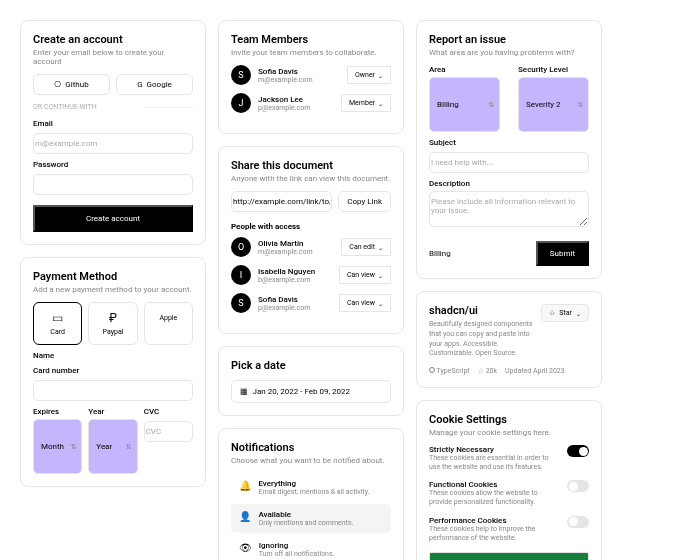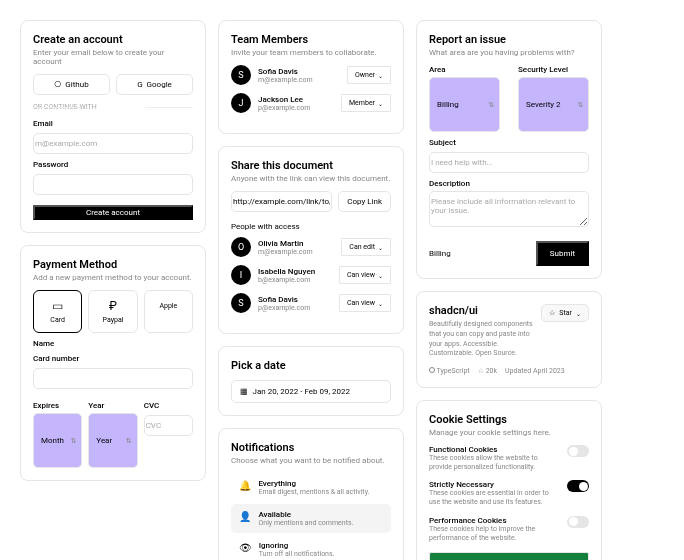--- a/index.html
+++ b/index.html
@@ -2,21 +2,21 @@
 <html><head>
 <meta charset="utf-8">
 <style>
 *{box-sizing:border-box;margin:0;padding:0;font-family:-apple-system,BlinkMacSystemFont,"Segoe UI",Roboto,sans-serif}
 body{background:#fff;padding:20px;width:684px}
 .grid{display:grid;grid-template-columns:186px 186px 186px;gap:12px;align-items:start}
 .card{border:1px solid #e5e5e5;border-radius:8px;padding:12px;background:#fff}
 .card h3{font-size:11px;font-weight:600;margin-bottom:2px}
 .card .sub{font-size:8px;color:#888;margin-bottom:8px}
 .btn{border:1px solid #e5e5e5;background:#fff;border-radius:5px;padding:5px 8px;font-size:8px;cursor:pointer;display:inline-flex;align-items:center;justify-content:center;gap:4px}
-.btn-dark{background:#000;color:#fff;border-color:#000;width:100%;padding:1px;font-size:8px}
+.btn-dark{background:#000;color:#fff;border-color:#000;width:100%;padding:7px;font-size:8px}
 .btn-row{display:flex;gap:6px}
 .btn-row .btn{flex:1}
 .divider{font-size:7px;color:#aaa;margin:8px 0;position:relative}
 .divider:before,.divider:after{content:"";position:absolute;top:50%;width:30%;height:1px;background:#eee}
 .divider:before{left:0}.divider:after{right:0}
 .label{font-size:8px;font-weight:500;margin-bottom:3px;margin-top:6px;display:block}
 .input{width:100%;border:1px solid #e5e5e5;border-radius:5px;padding:5px 1px;font-size:8px}
 .input::placeholder{color:#aaa}
 textarea.input{resize:vertical;height:36px}
 .select{width:100%;border:1px solid #e5e5e5;border-radius:5px;padding:22px 7px;font-size:8px;background:#c4b5fd;appearance:none;position:relative}
@@ -30,21 +30,21 @@
 .role-btn{border:1px solid #e5e5e5;border-radius:1px;padding:4px 7px;font-size:7px;display:flex;align-items:center;gap:3px;background:#fff}
 .chev{font-size:6px}
 .pay-opts{display:flex;gap:6px;margin-bottom:6px}
 .pay-opt{flex:1;border:1px solid #e5e5e5;border-radius:6px;padding:8px 4px;text-align:center;font-size:7px;cursor:pointer}
 .pay-opt.active{border:1.5px solid #000}
 .pay-opt .ico{font-size:12px;display:block;margin-bottom:3px}
 .row3{display:flex;gap:6px}
 .row3>div{flex:1}
 .link-row{display:flex;gap:6px;margin-bottom:10px}
 .link-row .input{flex:1}
-.sect-title{font-size:8px;font-weight:400;margin-bottom:6px}
+.sect-title{font-size:8px;font-weight:700;margin-bottom:6px}
 .date-btn{width:100%;border:1px solid #e5e5e5;border-radius:5px;padding:6px 8px;font-size:8px;text-align:left;display:flex;align-items:center;gap:5px;background:#fff}
 .notif-item{padding:6px 8px;border-radius:5px;display:flex;gap:7px;align-items:flex-start;margin-bottom:2px}
 .notif-item.sel{background:#f4f4f4}
 .notif-item .ico{font-size:10px;margin-top:1px}
 .notif-item .nt{font-size:8px;font-weight:500}
 .notif-item .nd{font-size:7px;color:#888}
 .row2{display:flex;gap:18px}
 .row2>*{flex:1}
 .actions{display:flex;justify-content:space-between;align-items:center;margin-top:10px}
 .link-btn{background:none;border:none;font-size:8px;cursor:pointer}
@@ -94,21 +94,21 @@
 <h3>Payment Method</h3>
 <p class="sub">Add a new payment method to your account.</p>
 <div class="pay-opts">
 <div class="pay-opt active"><span class="ico">▭</span><span>Card</span></div>
 <div class="pay-opt"><span class="ico">₽</span><span>Paypal</span></div>
 <div class="pay-opt"><span class="ico"></span><span>Apple</span></div>
 </div>
 <label class="label">Name</label>
 <label class="label">Card number</label>
 <input class="input" style="">
-<div class="row3" style="margin-top:6px">
+<div class="row3" style="">
 <div>
             <label class="label">Expires</label>
             <div class="sel-wrap"><select class="select"><option>Month</option></select></div>
           </div>
 <div>
             <label class="label">Year</label>
             <div class="sel-wrap"><select class="select"><option>Year</option></select></div>
           </div>
 <div><label class="label">CVC</label><input class="input" placeholder="CVC" style=""></div>
 </div>
@@ -254,31 +254,31 @@
 <span>Updated April 2023</span>
 </div>
 </div>
 
 <div class="card">
 <h3>Cookie Settings</h3>
 <p class="sub">Manage your cookie settings here.</p>
 <div id="cookie-list">
           <div class="cookie-item">
             <div style="flex:1">
+              <div class="ct">Strictly Necessary</div>
+              <div class="cd">These cookies are essential in order to use the website and use its features.</div>
+            </div>
+            <div class="toggle on"></div>
+          </div>
+          <div class="cookie-item">
+            <div style="flex:1">
               <div class="ct">Functional Cookies</div>
               <div class="cd">These cookies allow the website to provide personalized functionality.</div>
             </div>
             <div class="toggle "></div>
-          </div>
-          <div class="cookie-item">
-            <div style="flex:1">
-              <div class="ct">Strictly Necessary</div>
-              <div class="cd">These cookies are essential in order to use the website and use its features.</div>
-            </div>
-            <div class="toggle on"></div>
           </div>
           <div class="cookie-item">
             <div style="flex:1">
               <div class="ct">Performance Cookies</div>
               <div class="cd">These cookies help to improve the performance of the website.</div>
             </div>
             <div class="toggle "></div>
           </div>
         </div>
 <button class="save-btn">Save preferences</button>

